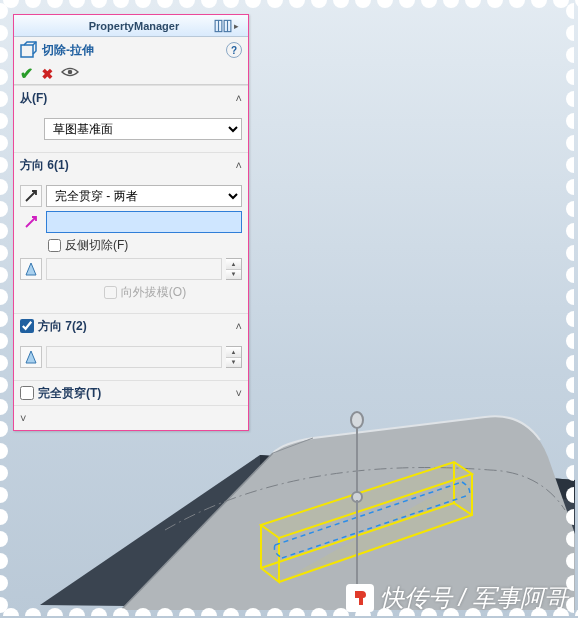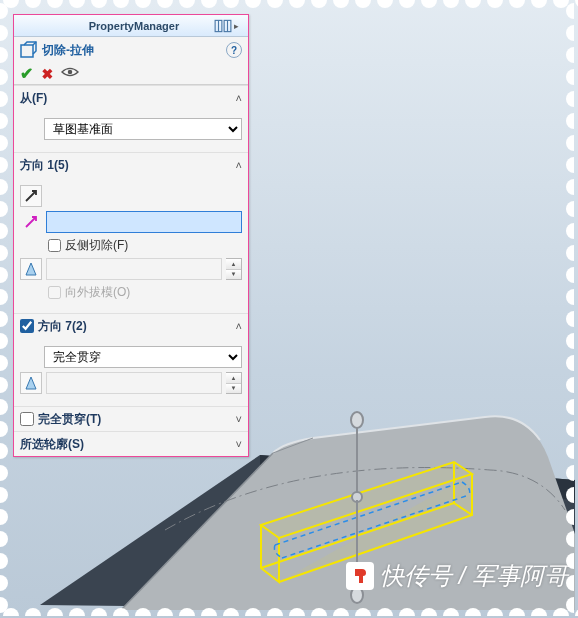--- a/index.html
+++ b/index.html
@@ -1,21 +1,21 @@
 <!DOCTYPE html>
 <html><head>
 <meta charset="utf-8">
 <style>
 * { box-sizing: border-box; margin: 0; padding: 0; }
 body { font-family: "Microsoft YaHei", Arial, sans-serif; font-size: 12px; background: #fff; width: 578px; height: 618px; overflow: hidden; position: relative; }
 
 .stamp-border { position: absolute; inset: 0; pointer-events: none; z-index: 100; }
 .stamp-border svg { width: 100%; height: 100%; }
 
-.watermark { position: absolute; right: 10px; bottom: 26px; color: #fff; font-size: 24px; font-weight: 500; z-index: 90; text-shadow: 0 0 3px rgba(0,0,0,.3); font-style: italic; display: flex; align-items: center; gap: 6px; }
+.watermark { position: absolute; right: 10px; bottom: 4px; color: #fff; font-size: 24px; font-weight: 500; z-index: 90; text-shadow: 0 0 3px rgba(0,0,0,.3); font-style: italic; display: flex; align-items: center; gap: 6px; }
 .watermark .wm-icon { width: 28px; height: 28px; background: #fff; border-radius: 4px; display: inline-flex; align-items: center; justify-content: center; }
 .watermark .wm-icon svg { width: 20px; height: 20px; }
 
 .viewport { position: absolute; left: 0; top: 0; width: 578px; height: 618px; background: linear-gradient(180deg, #e3ebf2 0%, #c5d3e0 60%, #bac9d7 100%); }
 
 .model { position: absolute; left: 0; top: 0; width: 578px; height: 618px; }
 
 .panel { position: absolute; left: 13px; top: 14px; width: 236px; background: #f4f4f4; border: 1px solid #ec4899; box-shadow: 1px 1px 2px rgba(0,0,0,.15); z-index: 50; }
 
 .titlebar { display: flex; align-items: center; height: 22px; background: linear-gradient(#f7fbff, #d9eafc); border-bottom: 1px solid #b8c8d8; }
@@ -44,21 +44,21 @@
 .row { display: flex; align-items: center; margin: 4px 0; gap: 4px; }
 .row .lead { width: 22px; height: 22px; display: flex; align-items: center; justify-content: center; border: 1px solid #c7c7c7; background: #f9f9f9; }
 .row .lead.nb { border: none; background: none; }
 .row select { flex: 1; height: 22px; font-size: 12px; background: #fff; border: 1px solid #b8b8b8; padding-left: 4px; }
 .row input[type=text] { flex: 1; height: 22px; border: 1px solid #9db9d6; padding: 0 4px; font-size: 12px; }
 .spinner { width: 16px; height: 22px; display: flex; flex-direction: column; border: 1px solid #b8b8b8; border-left: none; }
 .spinner div { flex: 1; display: flex; align-items: center; justify-content: center; font-size: 6px; color: #555; background: linear-gradient(#fff,#e8e8e8); }
 .spinner div:first-child { border-bottom: 1px solid #ccc; }
 
 .chkrow { display: flex; align-items: center; margin: 4px 0 4px 28px; gap: 4px; color: #333; }
-.chkrow.disabled { color: #aaa; }
+.chkrow.disabled { color: #aaa; justify-content: center; }
 .chkrow input { width: 13px; height: 13px; }
 
 .lead svg { width: 16px; height: 16px; }
 
 .sel-highlight { background: #cfe6ff; border: 1px solid #2f7ed8 !important; }
 </style>
 </head>
 <body>
 
 <div class="viewport">
@@ -146,30 +146,33 @@
       <div class="row" style="margin-left:24px">
         <select>
           <option>草图基准面</option>
         </select>
       </div>
     </div>
   </div>
 
   <div class="section">
     <div class="section-head">
-      <span class="sec-title">方向 1(5)</span>
+      <span class="sec-title">方向 6(1)</span>
       <span class="caret">˄</span>
     </div>
     <div class="section-body">
       <div class="row">
         <span class="lead">
           <svg viewBox="0 0 16 16">
               <path d="M3 13 L13 3 M9 3 L13 3 L13 7" stroke="#333" stroke-width="1.8" fill="none"></path>
             </svg>
         </span>
+        <select>
+          <option>完全贯穿 - 两者</option>
+        </select>
       </div>
       <div class="row">
         <span class="lead nb">
           <svg viewBox="0 0 16 16">
               <path d="M3 13 L13 3 M9 3 L13 3 L13 7" stroke="#d020c0" stroke-width="1.8" fill="none"></path>
             </svg>
         </span>
         <input type="text" class="sel-highlight" value="" style="">
       </div>
       <div class="chkrow">
@@ -195,25 +198,20 @@
     </div>
   </div>
 
   <div class="section">
     <div class="section-head">
       <input type="checkbox" class="chk" checked="" style="">
       <span class="sec-title">方向 7(2)</span>
       <span class="caret">˄</span>
     </div>
     <div class="section-body">
-      <div class="row" style="margin-left:24px">
-        <select>
-          <option>完全贯穿</option>
-        </select>
-      </div>
       <div class="row">
         <span class="lead">
           <svg viewBox="0 0 16 16">
               <path d="M3 14 L8 2 L13 14 Z" fill="#a9d1ef" stroke="#3878b0"></path>
             </svg>
         </span>
         <input type="text" readonly="" style="background: rgb(244, 244, 244); border-color: rgb(215, 215, 215);">
         <div class="spinner">
             <div>▲</div>
             <div>▼</div>
@@ -225,21 +223,20 @@
   <div class="section">
     <div class="section-head">
       <input type="checkbox" class="chk" style="">
       <span class="sec-title">完全贯穿(T)</span>
       <span class="caret">˅</span>
     </div>
   </div>
 
   <div class="section">
     <div class="section-head">
-      <span class="sec-title">所选轮廓(S)</span>
       <span class="caret">˅</span>
     </div>
   </div>
 </div>
 
 <div class="watermark">
   <span class="wm-icon">
     <svg viewBox="0 0 20 20">
         <path d="M5 3 L12 3 Q16 3 16 7 Q16 10 13 10 L13 17 L9 17 L9 10 L5 10 Z" fill="#e03a2a"></path>
       </svg>

